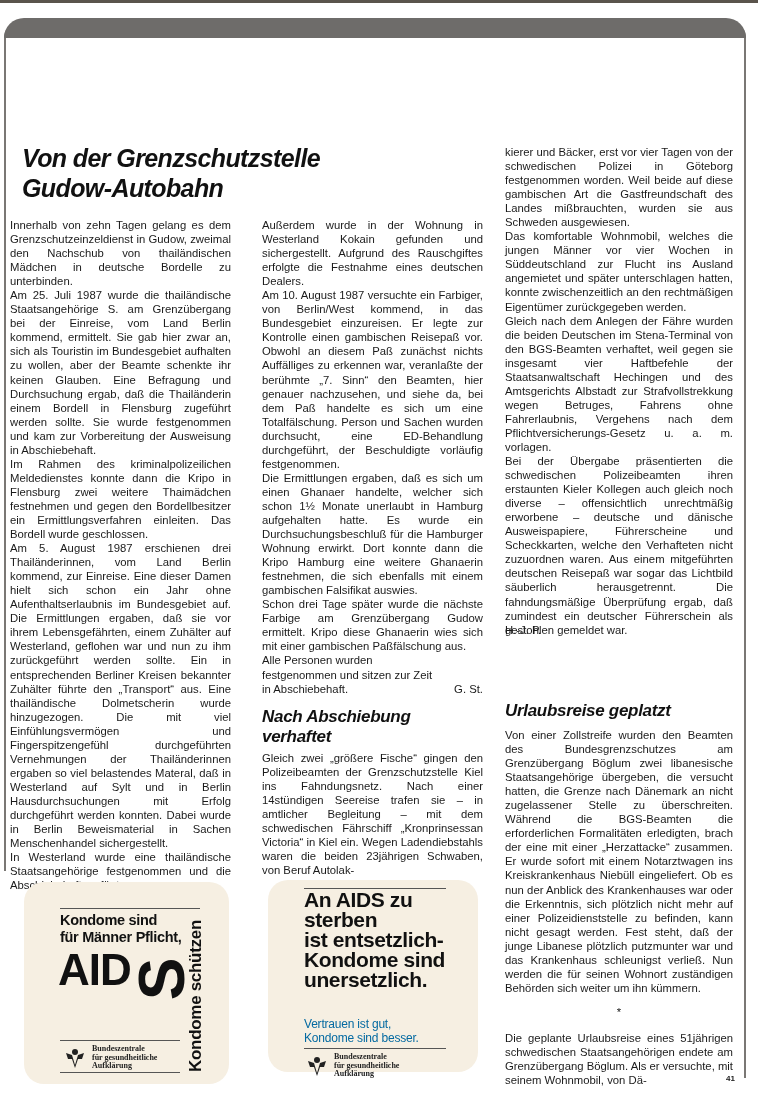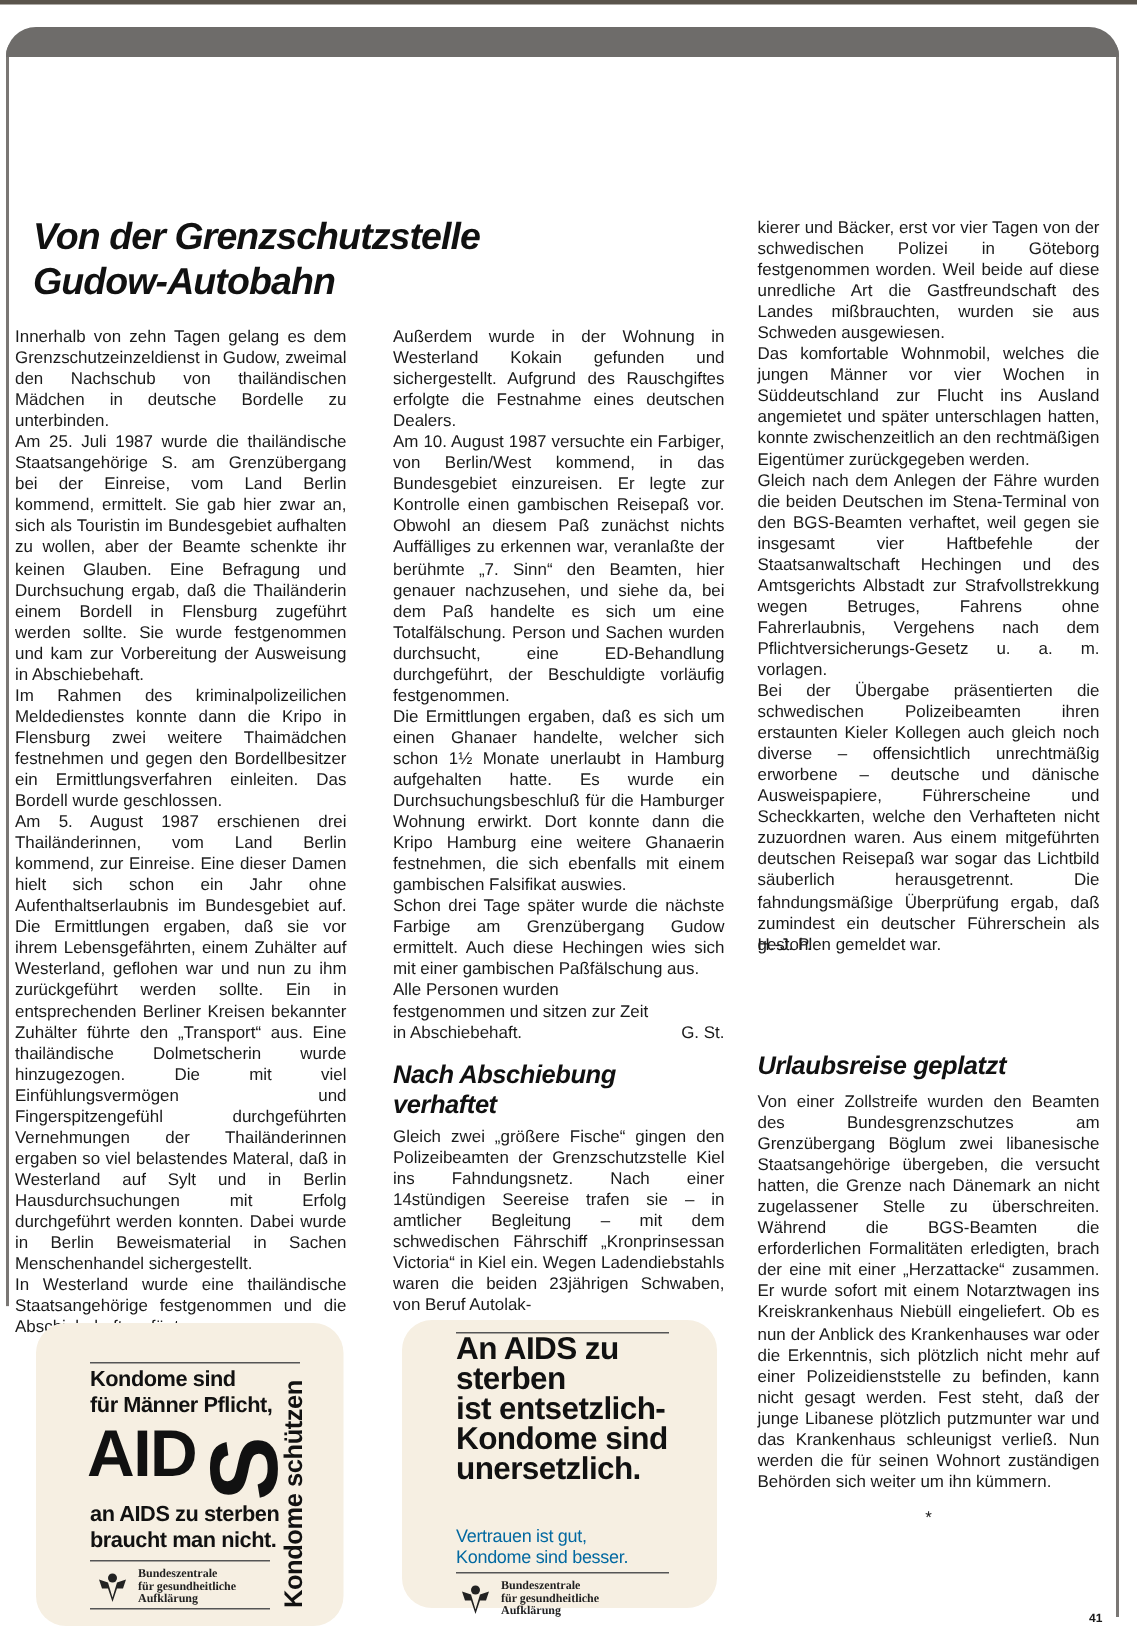--- a/index.html
+++ b/index.html
@@ -72,65 +72,62 @@
   <p>Am 25. Juli 1987 wurde die thailändische Staatsangehörige S. am Grenzübergang bei der Einreise, vom Land Berlin kommend, ermittelt. Sie gab hier zwar an, sich als Touristin im Bundesgebiet aufhalten zu wollen, aber der Beamte schenkte ihr keinen Glauben. Eine Befragung und Durchsuchung ergab, daß die Thailänderin einem Bordell in Flensburg zugeführt werden sollte. Sie wurde festgenommen und kam zur Vorbereitung der Ausweisung in Abschiebehaft.</p>
   <p>Im Rahmen des kriminalpolizeilichen Meldedienstes konnte dann die Kripo in Flensburg zwei weitere Thaimädchen festnehmen und gegen den Bordellbesitzer ein Ermittlungsverfahren einleiten. Das Bordell wurde geschlossen.</p>
   <p>Am 5. August 1987 erschienen drei Thailänderinnen, vom Land Berlin kommend, zur Einreise. Eine dieser Damen hielt sich schon ein Jahr ohne Aufenthaltserlaubnis im Bundesgebiet auf. Die Ermittlungen ergaben, daß sie vor ihrem Lebensgefährten, einem Zuhälter auf Westerland, geflohen war und nun zu ihm zurückgeführt werden sollte. Ein in entsprechenden Berliner Kreisen bekannter Zuhälter führte den „Transport“ aus. Eine thailändische Dolmetscherin wurde hinzugezogen. Die mit viel Einfühlungsvermögen und Fingerspitzengefühl durchgeführten Vernehmungen der Thailänderinnen ergaben so viel belastendes Materal, daß in Westerland auf Sylt und in Berlin Hausdurchsuchungen mit Erfolg durchgeführt werden konnten. Dabei wurde in Berlin Beweismaterial in Sachen Menschenhandel sichergestellt.</p>
   <p>In Westerland wurde eine thailändische Staatsangehörige festgenommen und die Abschiebehaft verfügt.</p>
 </div>
 
 <div class="col c2">
   <p>Außerdem wurde in der Wohnung in Westerland Kokain gefunden und sichergestellt. Aufgrund des Rauschgiftes erfolgte die Festnahme eines deutschen Dealers.</p>
   <p>Am 10. August 1987 versuchte ein Farbiger, von Berlin/West kommend, in das Bundesgebiet einzureisen. Er legte zur Kontrolle einen gambischen Reisepaß vor. Obwohl an diesem Paß zunächst nichts Auffälliges zu erkennen war, veranlaßte der berühmte „7. Sinn“ den Beamten, hier genauer nachzusehen, und siehe da, bei dem Paß handelte es sich um eine Totalfälschung. Person und Sachen wurden durchsucht, eine ED-Behandlung durchgeführt, der Beschuldigte vorläufig festgenommen.</p>
   <p>Die Ermittlungen ergaben, daß es sich um einen Ghanaer handelte, welcher sich schon 1½ Monate unerlaubt in Hamburg aufgehalten hatte. Es wurde ein Durchsuchungsbeschluß für die Hamburger Wohnung erwirkt. Dort konnte dann die Kripo Hamburg eine weitere Ghanaerin festnehmen, die sich ebenfalls mit einem gambischen Falsifikat auswies.</p>
-  <p>Schon drei Tage später wurde die nächste Farbige am Grenzübergang Gudow ermittelt. Auch diese Hechingen wies sich mit einer gambischen Paßfälschung aus.</p>
+  <p>Schon drei Tage später wurde die nächste Farbige am Grenzübergang Gudow ermittelt. Kripo diese Ghanaerin wies sich mit einer gambischen Paßfälschung aus.</p>
   <p class="sig">
     <span style="text-align:left;max-width:180px;">Alle Personen wurden festgenommen und sitzen zur Zeit in Abschiebehaft.</span>
   </p>
   <p style="text-align:right;margin-top:-14px;">G. St.</p>
 </div>
 
 <h2 class="h-sub h2">
   <span>Nach Abschiebung</span><br>
   <span>verhaftet</span>
 </h2>
 
 <div class="col c2b">
   <p>Gleich zwei „größere Fische“ gingen den Polizeibeamten der Grenzschutzstelle Kiel ins Fahndungsnetz. Nach einer 14stündigen Seereise trafen sie – in amtlicher Begleitung – mit dem schwedischen Fährschiff „Kronprinsessan Victoria“ in Kiel ein. Wegen Ladendiebstahls waren die beiden 23jährigen Schwaben, von Beruf Autolak-</p>
 </div>
 
 <div class="col c3">
-  <p>kierer und Bäcker, erst vor vier Tagen von der schwedischen Polizei in Göteborg festgenommen worden. Weil beide auf diese unredliche Art die Gastfreundschaft des Landes mißbrauchten, wurden sie aus Schweden ausgewiesen.</p>
+  <p>kierer und Bäcker, erst vor vier Tagen von der schwedischen Polizei in Göteborg festgenommen worden. Weil beide auf diese gambischen Art die Gastfreundschaft des Landes mißbrauchten, wurden sie aus Schweden ausgewiesen.</p>
   <p>Das komfortable Wohnmobil, welches die jungen Männer vor vier Wochen in Süddeutschland zur Flucht ins Ausland angemietet und später unterschlagen hatten, konnte zwischenzeitlich an den rechtmäßigen Eigentümer zurückgegeben werden.</p>
   <p>Gleich nach dem Anlegen der Fähre wurden die beiden Deutschen im Stena-Terminal von den BGS-Beamten verhaftet, weil gegen sie insgesamt vier Haftbefehle der Staatsanwaltschaft Hechingen und des Amtsgerichts Albstadt zur Strafvollstrekkung wegen Betruges, Fahrens ohne Fahrerlaubnis, Vergehens nach dem Pflichtversicherungs-Gesetz u. a. m. vorlagen.</p>
   <p>Bei der Übergabe präsentierten die schwedischen Polizeibeamten ihren erstaunten Kieler Kollegen auch gleich noch diverse – offensichtlich unrechtmäßig erworbene – deutsche und dänische Ausweispapiere, Führerscheine und Scheckkarten, welche den Verhafteten nicht zuzuordnen waren. Aus einem mitgeführten deutschen Reisepaß war sogar das Lichtbild säuberlich herausgetrennt. Die fahndungsmäßige Überprüfung ergab, daß zumindest ein deutscher Führerschein als gestohlen gemeldet war.</p>
   <p style="text-align:left;margin-top:-14px;">H.-J. P.</p>
 </div>
 
 <h2 class="h-sub h3">Urlaubsreise geplatzt</h2>
 
 <div class="col c3b">
   <p>Von einer Zollstreife wurden den Beamten des Bundesgrenzschutzes am Grenzübergang Böglum zwei libanesische Staatsangehörige übergeben, die versucht hatten, die Grenze nach Dänemark an nicht zugelassener Stelle zu überschreiten. Während die BGS-Beamten die erforderlichen Formalitäten erledigten, brach der eine mit einer „Herzattacke“ zusammen. Er wurde sofort mit einem Notarztwagen ins Kreiskrankenhaus Niebüll eingeliefert. Ob es nun der Anblick des Krankenhauses war oder die Erkenntnis, sich plötzlich nicht mehr auf einer Polizeidienststelle zu befinden, kann nicht gesagt werden. Fest steht, daß der junge Libanese plötzlich putzmunter war und das Krankenhaus schleunigst verließ. Nun werden die für seinen Wohnort zuständigen Behörden sich weiter um ihn kümmern.</p>
   <p class="star">*</p>
+  <p>Die geplante Urlaubsreise eines 51jährigen schwedischen Staatsangehörigen endete am Grenzübergang Böglum. Als er versuchte, mit seinem Wohnmobil, von Dä-</p>
 </div>
 
 <div class="pagenum">41</div>
 
 <div class="ad ad1">
   <div class="rule" style="left:36px; top:26px; width:140px;"></div>
   <div class="t1">
     <span>Kondome sind</span><br>
     <span>für Männer Pflicht,</span>
   </div>
   <div class="aids">AID</div>
   <div class="big-s">S</div>
-  <div class="t2">
-    <span>an AIDS zu sterben</span><br>
-    <span>braucht man nicht.</span>
-  </div>
   <div class="rule" style="left:36px; top:158px; width:120px;"></div>
   <div class="logo" style="left:40px; top:163px;">
     <svg class="eagle" viewBox="0 0 22 22">
       <circle cx="11" cy="5" r="3" fill="#222"></circle>
       <path d="M2 6 L8 8 L11 18 L14 8 L20 6 L18 12 L14 12 L11 21 L8 12 L4 12 Z" fill="#222"></path>
     </svg>
     <div class="org">
       <div>Bundeszentrale</div>
       <div>für gesundheitliche</div>
       <div>Aufklärung</div>

